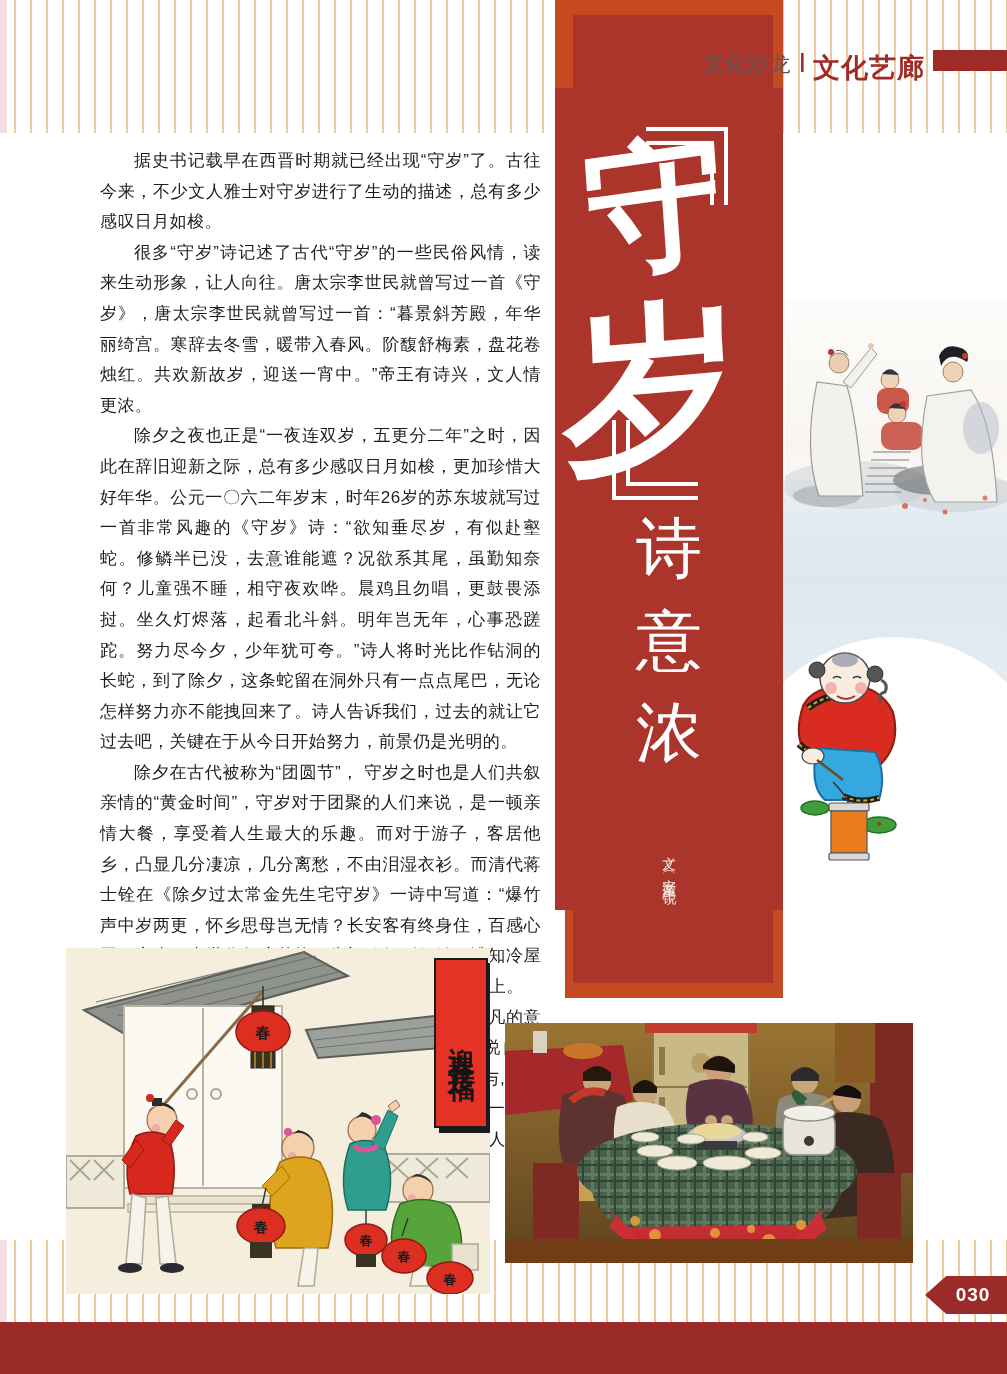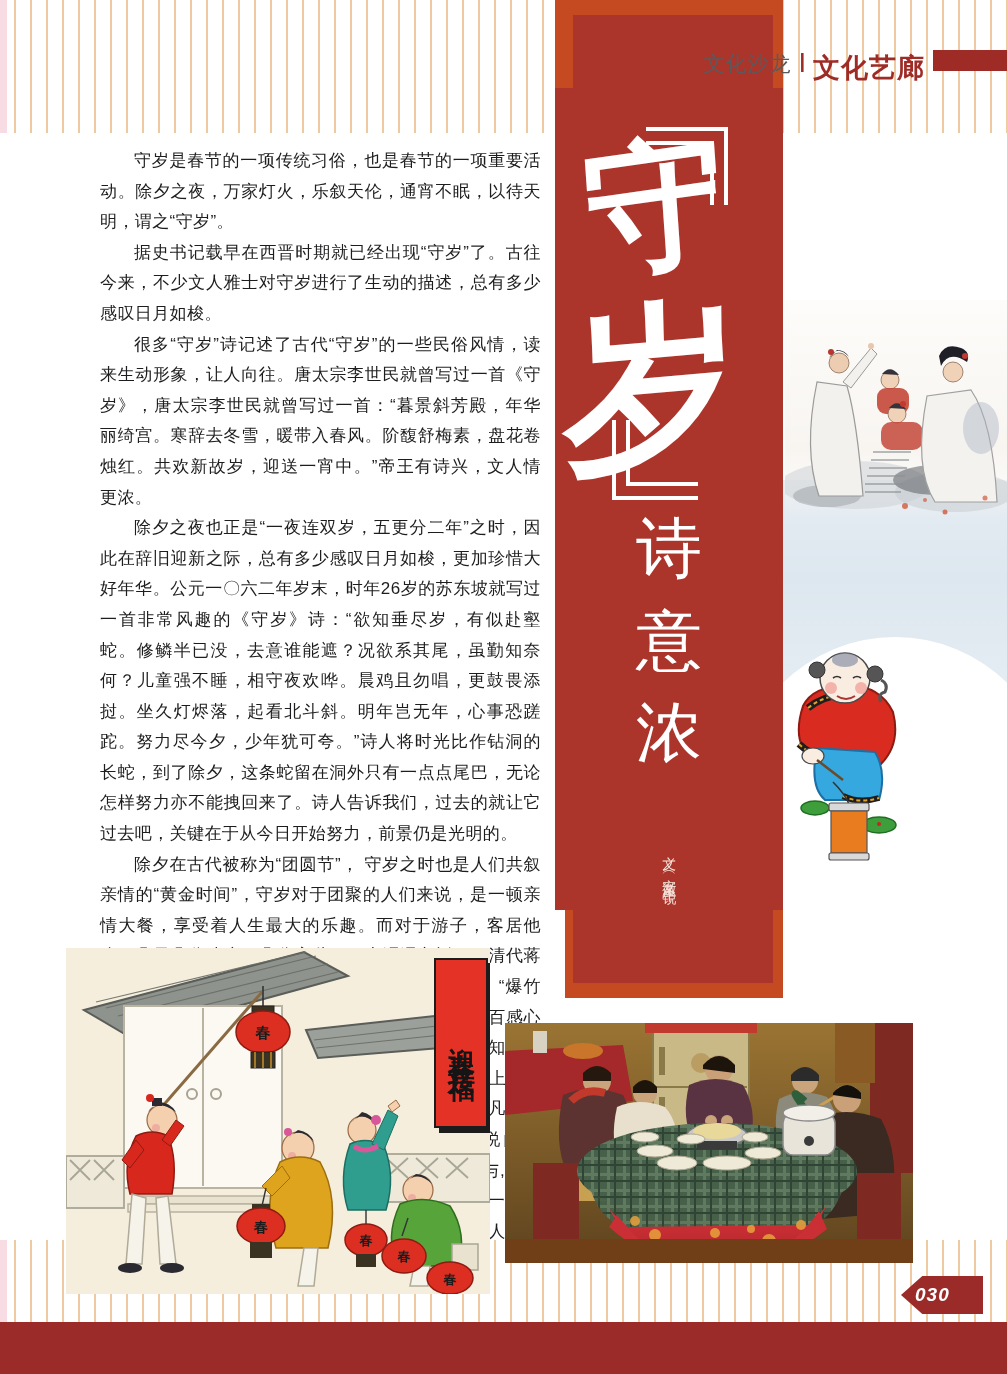--- a/index.html
+++ b/index.html
@@ -59,44 +59,43 @@
     border:2px solid #1c1c1c;box-shadow:5px 5px 0 #1c1c1c;display:flex;align-items:center;
     justify-content:center;z-index:4;}
   .spring-banner span{writing-mode:vertical-rl;color:#151515;font-size:27px;font-weight:bold;
     letter-spacing:9px;line-height:1;}
 
   
   .photo{left:505px;top:1023px;width:408px;height:240px;z-index:3;overflow:hidden;}
 
   
   .footer-bar{left:0;top:1322px;width:1007px;height:52px;background:#9b2b28;z-index:5;}
-  .page-badge{left:901px;top:1276px;width:82px;height:38px;background:#9b2b28;z-index:6;
+  .page-badge{left:925px;top:1276px;width:82px;height:38px;background:#9b2b28;z-index:6;
     clip-path:polygon(0 50%,26% 0,100% 0,100% 100%,26% 100%);
-    display:flex;align-items:center;justify-content:flex-start;font-style:italic;}
+    display:flex;align-items:center;justify-content:center;}
   .page-badge span{color:#ffffff;font-weight:bold;font-size:19px;letter-spacing:1px;padding-left:14px;}
 </style>
 </head>
 <body>
 
 <div class="abs stripes stripe-top">
   <div class="abs pink-edge" style="left:0;top:0;height:133px;"></div>
 </div>
 <div class="abs stripes stripe-bottom">
   <div class="abs pink-edge" style="left:0;top:0;height:82px;"></div>
 </div>
 
 <div class="abs header">
   <span class="hdr-light">文化沙龙</span>
   <span class="hdr-div">|</span>
   <span class="hdr-bold">文化艺廊</span>
   <span class="hdr-bar"></span>
 </div>
 
 <div class="abs article">
-  <p>守岁是春节的一项传统习俗，也是春节的一项重要活动。除夕之夜，万家灯火，乐叙天伦，通宵不眠，以待天明，谓之“守岁”。</p>
   <p>据史书记载早在西晋时期就已经出现“守岁”了。古往今来，不少文人雅士对守岁进行了生动的描述，总有多少感叹日月如梭。</p>
   <p>很多“守岁”诗记述了古代“守岁”的一些民俗风情，读来生动形象，让人向往。唐太宗李世民就曾写过一首《守岁》，唐太宗李世民就曾写过一首：“暮景斜芳殿，年华丽绮宫。寒辞去冬雪，暖带入春风。阶馥舒梅素，盘花卷烛红。共欢新故岁，迎送一宵中。”帝王有诗兴，文人情更浓。</p>
   <p>除夕之夜也正是“一夜连双岁，五更分二年”之时，因此在辞旧迎新之际，总有多少感叹日月如梭，更加珍惜大好年华。公元一〇六二年岁末，时年26岁的苏东坡就写过一首非常风趣的《守岁》诗：“欲知垂尽岁，有似赴壑蛇。修鳞半已没，去意谁能遮？况欲系其尾，虽勤知奈何？儿童强不睡，相守夜欢哗。晨鸡且勿唱，更鼓畏添挝。坐久灯烬落，起看北斗斜。明年岂无年，心事恐蹉跎。努力尽今夕，少年犹可夸。”诗人将时光比作钻洞的长蛇，到了除夕，这条蛇留在洞外只有一点点尾巴，无论怎样努力亦不能拽回来了。诗人告诉我们，过去的就让它过去吧，关键在于从今日开始努力，前景仍是光明的。</p>
   <p>除夕在古代被称为“团圆节”， 守岁之时也是人们共叙亲情的“黄金时间”，守岁对于团聚的人们来说，是一顿亲情大餐，享受着人生最大的乐趣。而对于游子，客居他乡，凸显几分凄凉，几分离愁，不由泪湿衣衫。而清代蒋士铨在《除夕过太常金先生宅守岁》一诗中写道：“爆竹声中岁两更，怀乡思母岂无情？长安客有终身住，百感心同一夜生。尘世华年喧梦蚁，朱门歌舞到侯鲭。谁知冷屋灯檠畔，游子凄然坐到明。”其思乡思亲之情跃然纸上。</p>
   <p>守岁虽只为人们的一项娱乐活动，但却具有非凡的意义，正如宋人袁文在《瓮牖闲评》一书中所说的那样：“守岁之事,虽近儿戏,然父子团圆把酒,笑歌相与,竟夕不眠,正人家所乐为也”。文人骚客们给我们留下的一首首脍炙人口的守岁诗篇，更是给这一习俗增添几许感人的诗意！</p>
 </div>
 
 <div class="abs blue-zone"></div>
 
 <div class="abs ink-painting">

